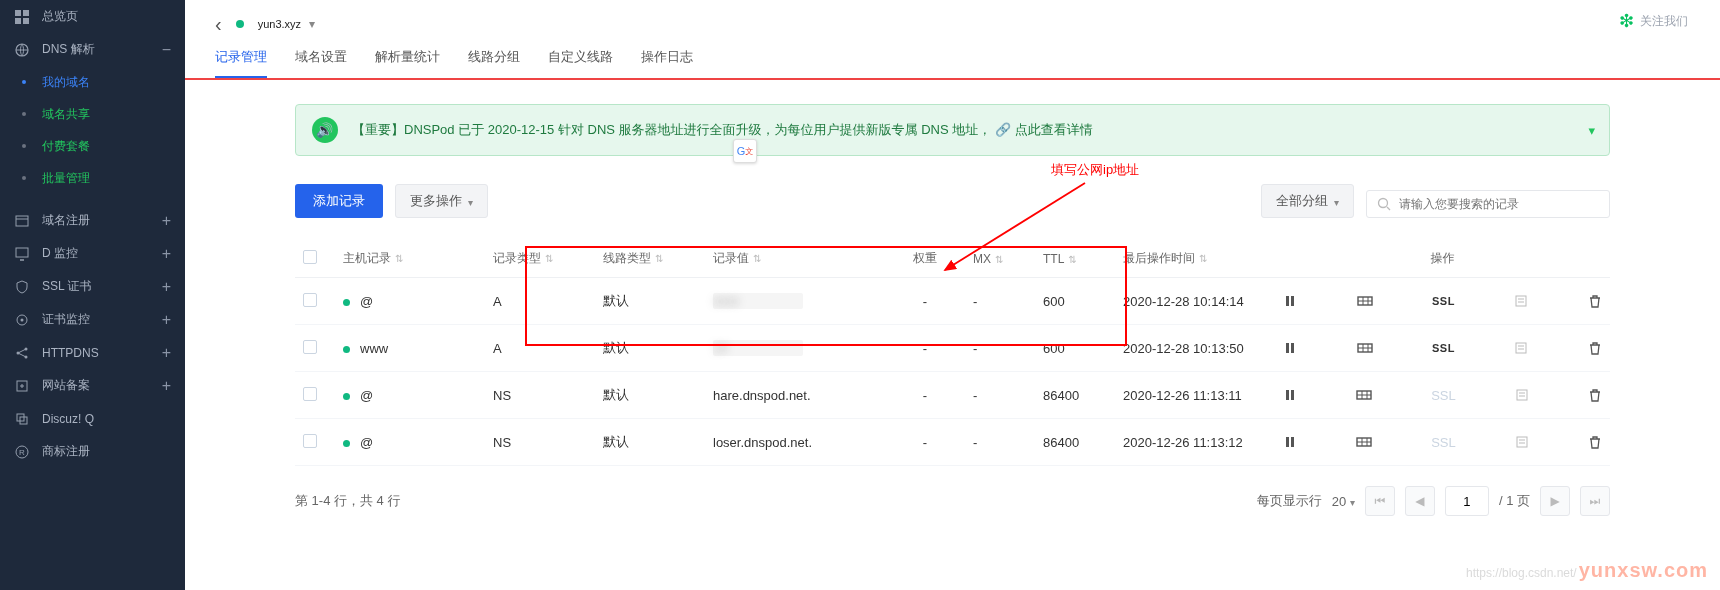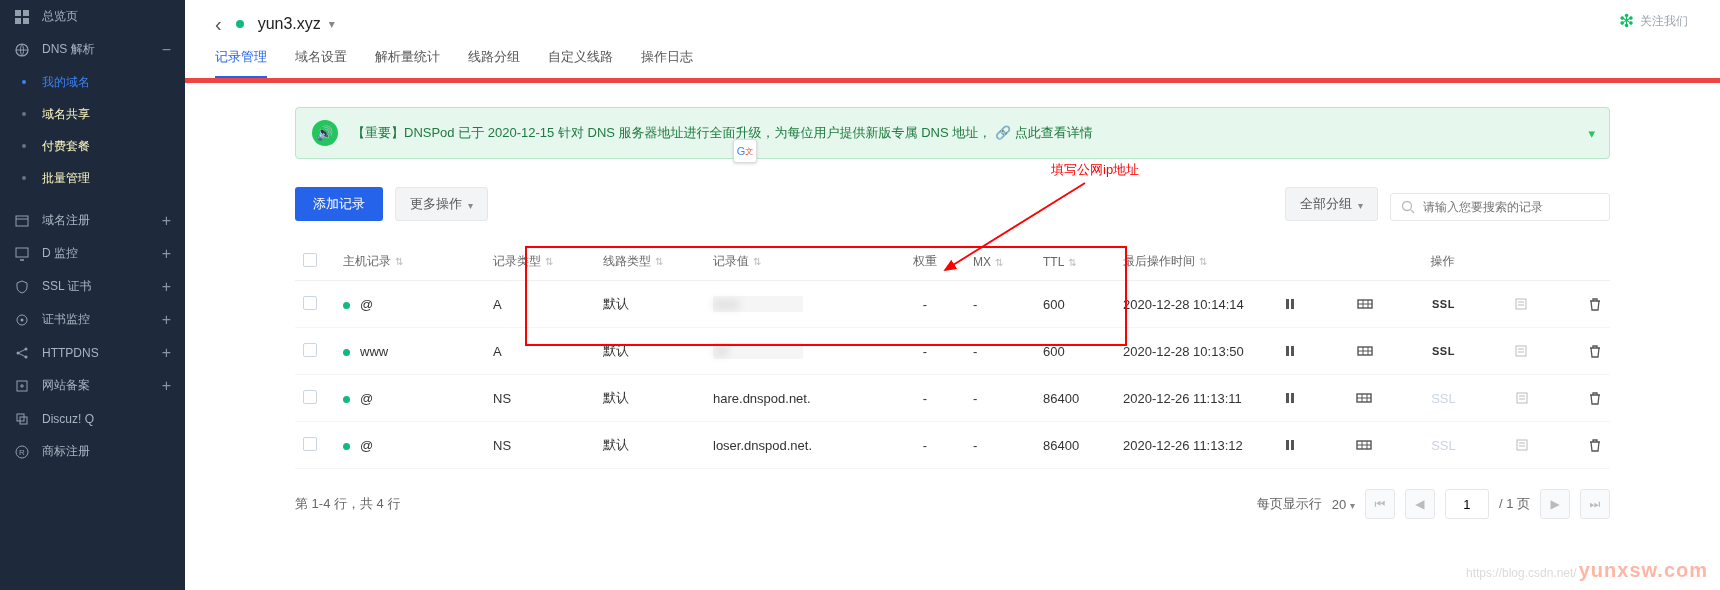--- a/index.html
+++ b/index.html
@@ -3,54 +3,54 @@
 <meta charset="utf-8">
 <style>
 * { margin: 0; padding: 0; box-sizing: border-box; }
 body { font-family: -apple-system, "Helvetica Neue", "PingFang SC", "Microsoft YaHei", sans-serif; font-size: 13px; color: #333; background: #fff; width: 1720px; height: 590px; overflow: hidden; position: relative; }
 
 
 .sidebar { position: absolute; left: 0; top: 0; width: 185px; height: 590px; background: #1e293b; color: #aab3c2; }
 .side-item { display: flex; align-items: center; height: 33px; padding: 0 14px; cursor: pointer; position: relative; font-size: 12px; }
 .side-item .ico { width: 16px; height: 16px; display: inline-flex; align-items: center; justify-content: center; margin-right: 12px; opacity: .85; }
 .side-item .plus, .side-item .minus { position: absolute; right: 14px; color: #8a94a6; font-size: 16px; }
-.side-sub { padding-left: 42px; font-size: 12px; color: #fef9c3; height: 32px; display:flex; align-items:center; cursor:pointer; position:relative; }
+.side-sub { padding-left: 42px; font-size: 12px; color: #22c55e; height: 32px; display:flex; align-items:center; cursor:pointer; position:relative; }
 .side-sub.active { color: #3b82f6; }
 .side-sub.active::before { content:""; position:absolute; left:22px; width:4px; height:4px; border-radius:50%; background:#3b82f6; }
 .side-sub:not(.active)::before { content:""; position:absolute; left:22px; width:4px; height:4px; border-radius:50%; background:#6b7280; }
 
 
 .main { position:absolute; left:185px; top:0; right:0; bottom:0; background:#fff; }
 .breadcrumb { height:48px; display:flex; align-items:center; padding:0 30px; gap:14px; }
 .breadcrumb .back { font-size:20px; color:#555; cursor:pointer; }
 .breadcrumb .dot { width:8px; height:8px; border-radius:50%; background:#10b981; }
-.breadcrumb .title { font-size:16px; color:#222; }
+.breadcrumb .title { font-size:11px; color:#222; }
 .breadcrumb .down { color:#888; font-size:12px; margin-left:-6px; }
 
 
-.tabs { display:flex; padding:0 30px; border-bottom:5px solid #ef4444; gap:28px; font-size:13px; color:#555; }
+.tabs { display:flex; padding:0 30px; border-bottom:2px solid #ef4444; gap:28px; font-size:13px; color:#555; }
 .tab { padding:0 0 10px; cursor:pointer; }
 .tab.active { color:#2563eb; border-bottom:2px solid #2563eb; font-weight:500; }
 
 
 .content { padding:24px 110px 0 110px; }
 
 
 .notice { background:#e6f7ed; border:1px solid #b7e6c8; border-radius:4px; padding:12px 40px 12px 16px; display:flex; align-items:center; gap:14px; position:relative; font-size:13px; color:#2a5; color:#1e7a3f; }
 .notice .spk { width:26px; height:26px; border-radius:50%; background:#22c55e; display:flex; align-items:center; justify-content:center; color:#fff; font-size:14px; flex:none; }
 .notice .txt { color:#1e7a3f; }
 .notice a { color:#1e7a3f; cursor:pointer; }
 .notice .chev { position:absolute; right:14px; color:#22c55e; }
 
 
 .toolbar { margin-top:28px; display:flex; align-items:flex-end; gap:12px; position:relative; }
 .btn-primary { background:#2563eb; color:#fff; border:none; border-radius:3px; padding:8px 18px; font-size:13px; cursor:pointer; }
 .btn-secondary { background:#f3f4f6; border:1px solid #e5e7eb; color:#555; border-radius:3px; padding:7px 14px; font-size:13px; cursor:pointer; display:flex; align-items:center; gap:6px; }
 .grp-filter { margin-left:auto; }
-.search { display:flex; align-items:center; border:1px solid #e5e7eb; border-radius:3px; padding:6px 10px; width:220px; color:#9ca3af; gap:8px; }
+.search { display:flex; align-items:center; border:1px solid #e5e7eb; border-radius:3px; padding:6px 10px; width:244px; color:#9ca3af; gap:8px; }
 .search input { border:none; outline:none; font-size:12px; flex:1; color:#555; }
 .arrow-down-sm::after { content:"▾"; font-size:10px; color:#888; }
 
 
 .annotation-label { position:absolute; left:866px; top:161px; color:#ff0000; font-size:13px; white-space:nowrap; z-index:10; }
 .arrow-svg { position:absolute; left:720px; top:175px; z-index:9; pointer-events:none; }
 .red-box { position:absolute; left:340px; top:246px; width:602px; height:100px; border:2px solid #ff0000; z-index:8; pointer-events:none; }
 
 
 .gt-badge { position:absolute; left:548px; top:139px; width:24px; height:24px; background:#fff; border:1px solid #ddd; border-radius:3px; display:flex; align-items:center; justify-content:center; font-size:11px; color:#4285f4; box-shadow:0 1px 3px rgba(0,0,0,.15); z-index:5; }

